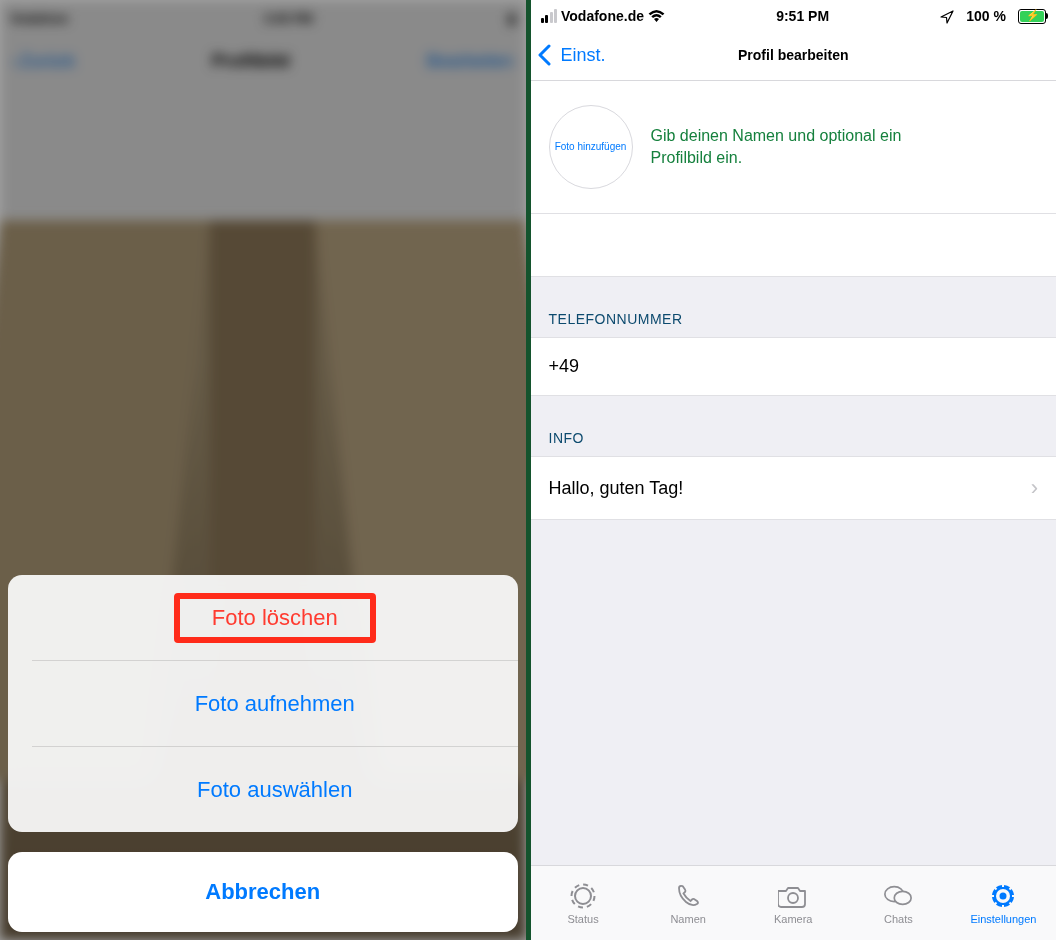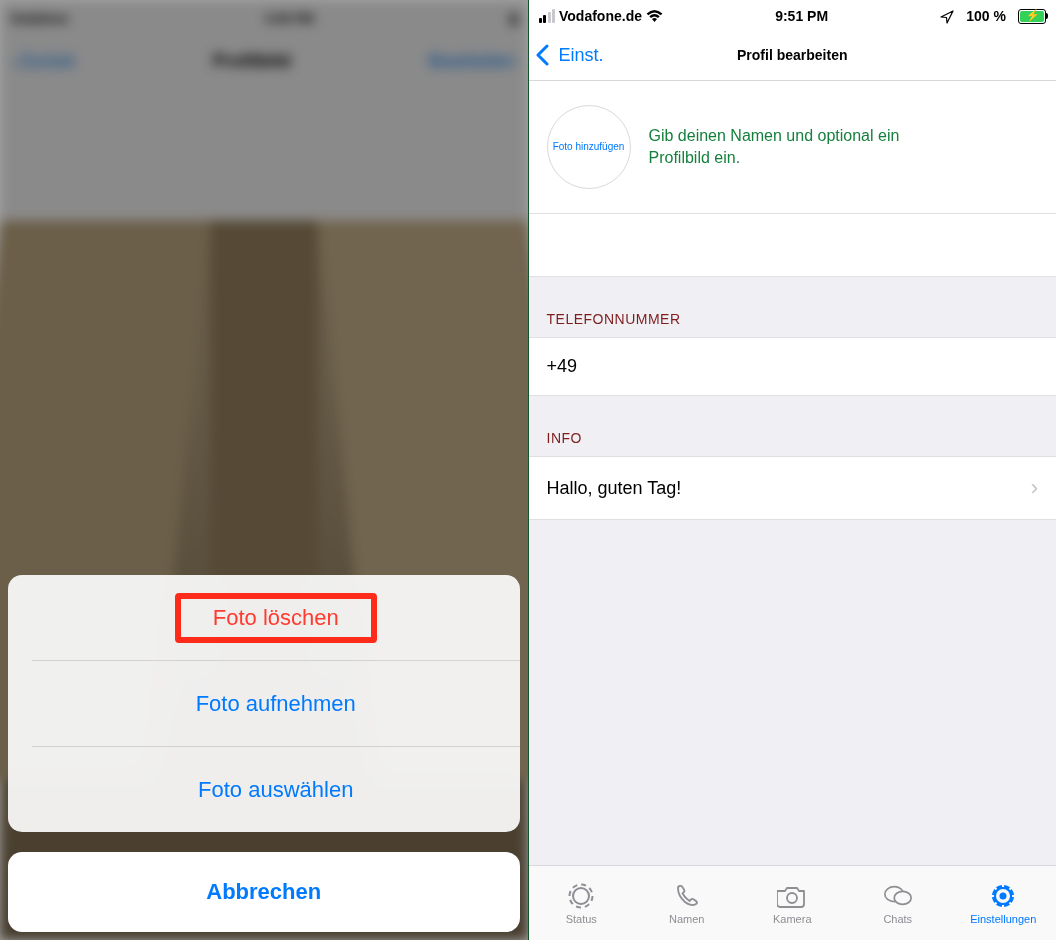--- a/index.html
+++ b/index.html
@@ -24,38 +24,38 @@
   .alley .mid{left:40%;top:0;width:20%;height:100%;background:#9c8562;}
   
   .sheet{position:absolute;left:8px;right:8px;bottom:8px;}
   .sheet .group{background:rgba(248,248,248,.95);border-radius:14px;overflow:hidden;backdrop-filter:blur(10px);}
   .sheet .item{height:85px;display:flex;align-items:center;justify-content:center;font-size:22px;color:#007aff;border-top:1px solid rgba(0,0,0,.12);margin-left:24px;}
   .sheet .item:first-child{border-top:none;}
   .sheet .item.destructive{color:#ff3b30;}
   .sheet .cancel{margin-top:20px;background:#fff;border-radius:14px;height:80px;display:flex;align-items:center;justify-content:center;font-size:22px;font-weight:600;color:#007aff;}
   .redbox{border:6px solid #ff2b1a;padding:6px 32px;border-radius:4px;}
   
-  .right{background:#efeff4;border-left:1px solid #14532d;}
+  .right{background:#efeff4;border-left:5px solid #14532d;}
   .right .statusbar{height:24px;display:flex;justify-content:space-between;align-items:center;padding:4px 10px 2px;font-size:14px;font-weight:600;background:#fff;}
   .sb-left{display:flex;align-items:center;gap:4px;}
   .sb-right{display:flex;align-items:flex-end;gap:12px;}
   .battery{display:inline-flex;align-items:center;gap:2px;}
   .battery .frame{width:26px;height:13px;border:1.2px solid #000;border-radius:3px;position:relative;}
   .battery .frame::after{content:"";position:absolute;right:-3px;top:3px;width:2px;height:6px;background:#000;border-radius:0 2px 2px 0;}
   .battery .fill{position:absolute;left:1px;top:1px;bottom:1px;right:1px;background:#33d158;border-radius:2px;}
   .battery .bolt{position:absolute;left:7px;top:-1px;font-size:11px;color:#000;}
   .right .nav{height:50px;display:flex;align-items:center;justify-content:center;position:relative;border-bottom:1px solid #d8d8dc;background:#fff;}
   .right .nav .back{position:absolute;left:6px;display:flex;align-items:center;color:#007aff;font-size:18px;}
   .right .nav .title{font-size:14px;font-weight:600;}
   .right .content{background:#efeff4;}
   .section-photo{background:#fff;display:flex;align-items:center;padding:24px 18px;gap:18px;border-bottom:1px solid #e0e0e4;}
   .addphoto{width:82px;height:82px;border-radius:50%;border:1px solid #d9d9de;display:flex;align-items:center;justify-content:center;text-align:center;color:#007aff;font-size:10px;line-height:1.15;}
   .hint{color:#15803d;font-size:16px;line-height:1.35;max-width:300px;}
   .namecell{background:#fff;height:62px;border-bottom:1px solid #e0e0e4;}
-  .sect-label{padding:34px 18px 10px;color:#7f1d1d;font-size:14px;letter-spacing:.5px;}
+  .sect-label{padding:34px 18px 10px;color:#0c4a6e;font-size:14px;letter-spacing:.5px;}
   .cell{background:#fff;padding:18px 18px;font-size:18px;border-top:1px solid #e0e0e4;border-bottom:1px solid #e0e0e4;display:flex;align-items:center;justify-content:space-between;}
   .chev{color:#c4c4c8;font-size:22px;}
   .tabbar{position:absolute;left:0;right:0;bottom:0;height:74px;border-top:1px solid #d8d8dc;background:#f9f9fa;display:flex;}
   .tab{flex:1;display:flex;flex-direction:column;align-items:center;justify-content:center;gap:2px;color:#8e8e93;font-size:11px;}
   .tab.active{color:#007aff;}
   .tab .ic{width:30px;height:30px;display:flex;align-items:center;justify-content:center;}
   .signal{display:inline-flex;align-items:flex-end;gap:1.5px;}
   .signal span{width:3px;background:#000;border-radius:1px;}
   .signal .b1{height:5px;}
   .signal .b2{height:8px;}

